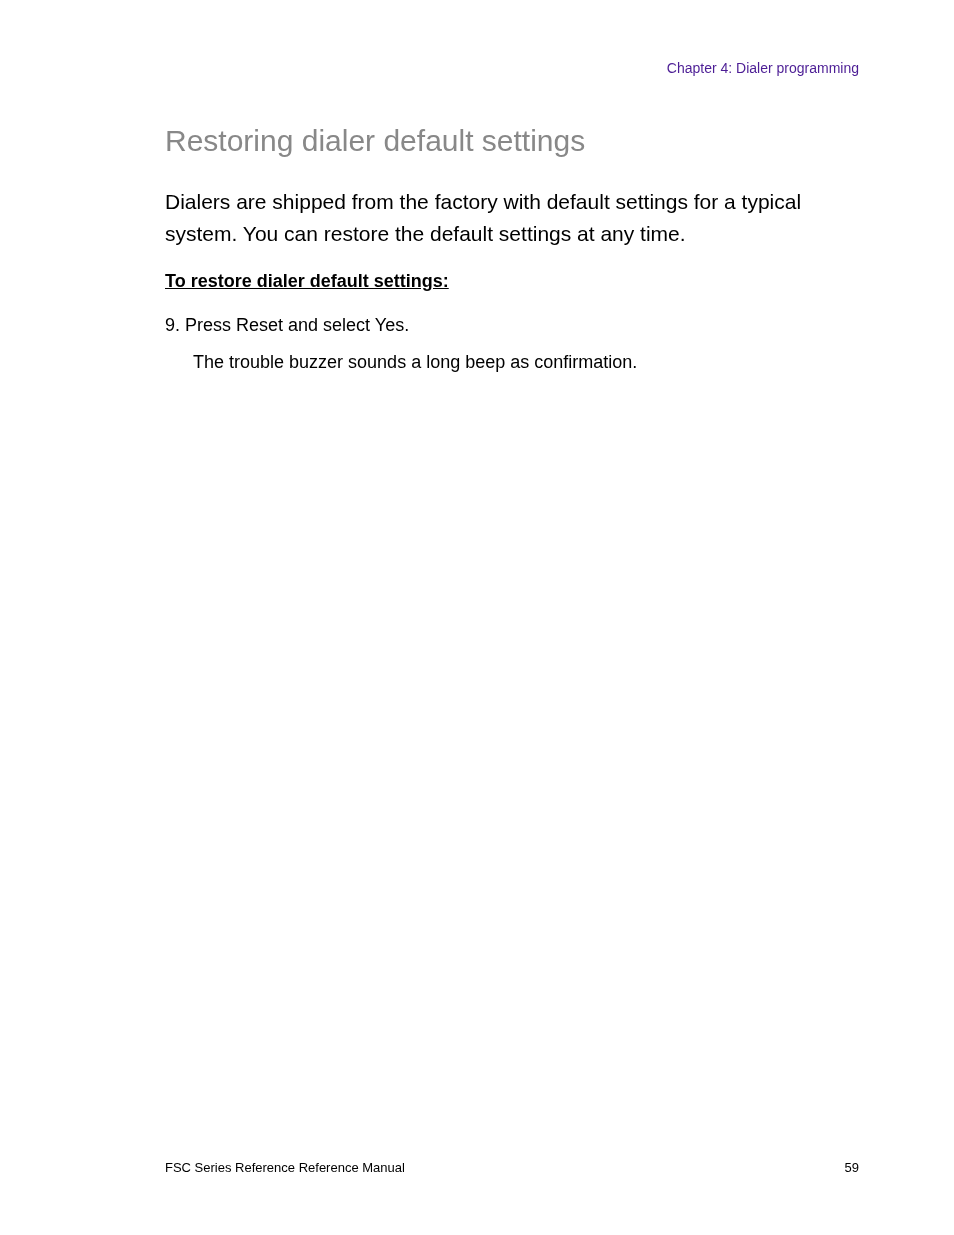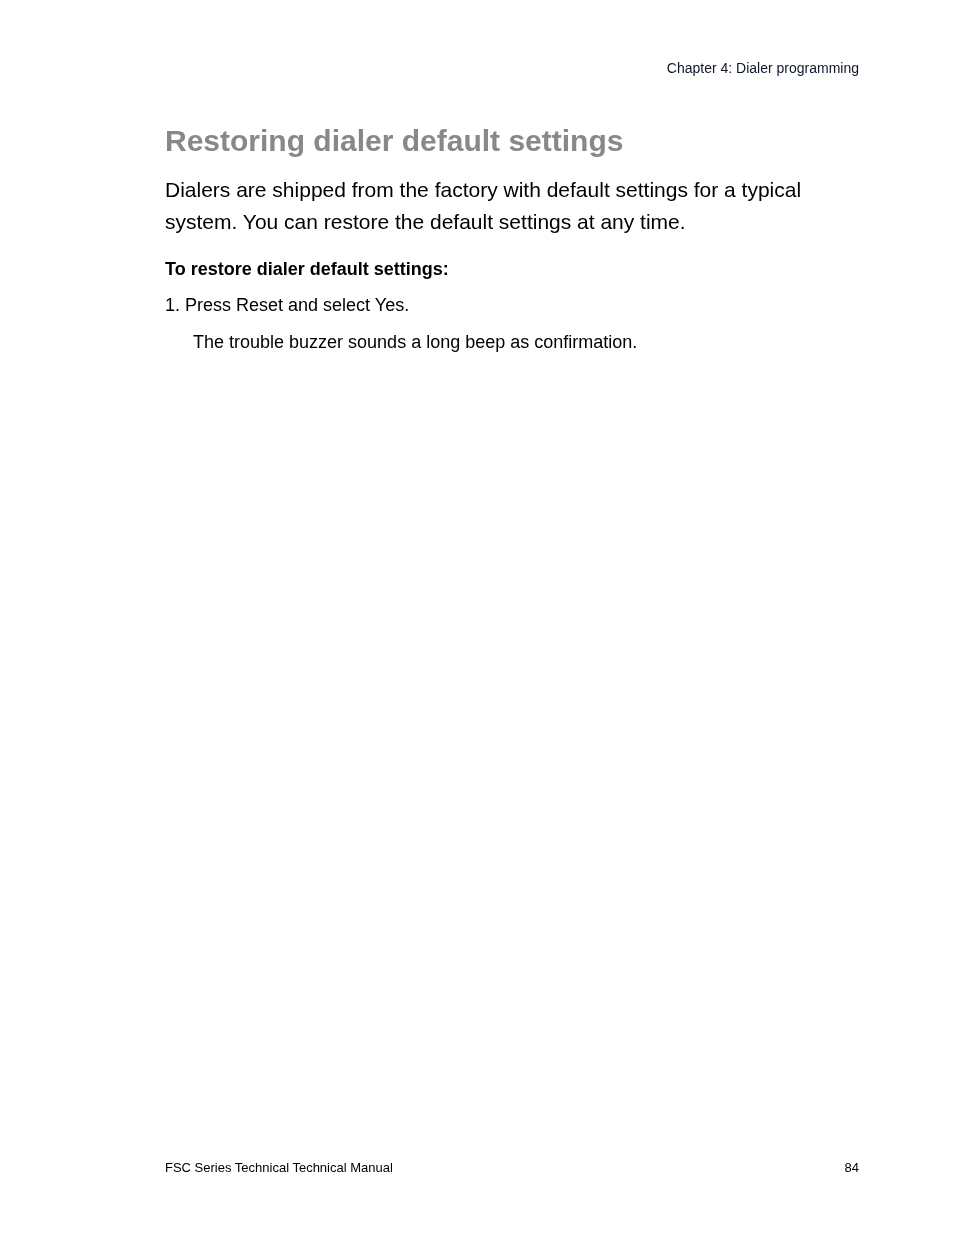--- a/index.html
+++ b/index.html
@@ -10,38 +10,39 @@
       font-family: Arial, Helvetica, sans-serif;
       position: relative;
       color: #000;
     }
     .page {
       padding: 60px 95px 0 165px;
     }
     .header {
       text-align: right;
       font-size: 14px;
-      color: #0f172a;
+      color: #4c1d95;
       margin-bottom: 48px;
     }
     .title {
       font-size: 30px;
-      font-weight: bold;
+      font-weight: normal;
       color: #888;
-      margin-bottom: 16px;
+      margin-bottom: 28px;
     }
     .intro {
       font-size: 21px;
       line-height: 1.5;
       margin-bottom: 22px;
     }
     .subheading {
       font-size: 18px;
       font-weight: bold;
-      margin-bottom: 12px;
+      margin-bottom: 20px;
+      text-decoration: underline;
     }
     .steps {
       font-size: 18px;
       line-height: 1.5;
       padding-left: 0;
       list-style: none;
     }
     .steps li {
       padding-left: 28px;
       text-indent: -28px;
@@ -71,21 +72,21 @@
     <span>Chapter 4: Dialer programming</span>
   </div>
 
   <h1 class="title">Restoring dialer default settings</h1>
 
   <p class="intro">Dialers are shipped from the factory with default settings for a typical system. You can restore the default settings at any time.</p>
 
   <p class="subheading">To restore dialer default settings:</p>
 
   <ol class="steps">
-    <li>1.  Press Reset and select Yes.</li>
+    <li>9.  Press Reset and select Yes.</li>
   </ol>
   <p class="step-continuation">The trouble buzzer sounds a long beep as confirmation.</p>
 </div>
 
 <div class="footer">
-  <span>FSC Series Technical Technical Manual</span>
-  <span>84</span>
+  <span>FSC Series Reference Reference Manual</span>
+  <span>59</span>
 </div>
 
 </body></html>

